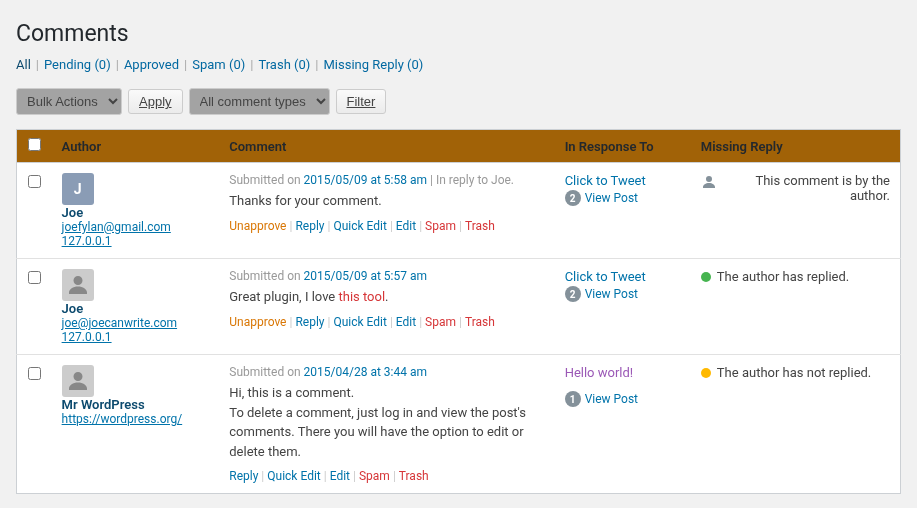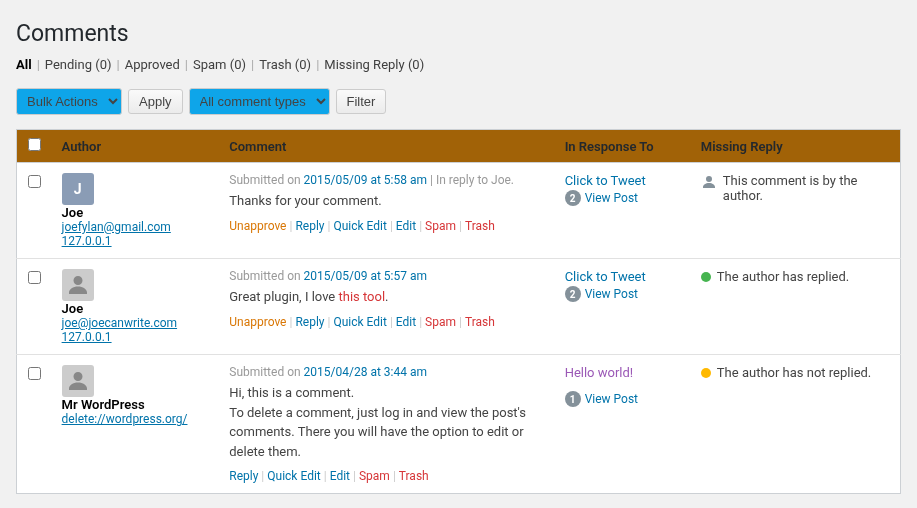--- a/index.html
+++ b/index.html
@@ -18,56 +18,57 @@
       margin-bottom: 10px;
     }
     .subsubsub {
       display: flex;
       gap: 0;
       align-items: center;
       margin-bottom: 10px;
       font-size: 13px;
     }
     .subsubsub a {
-      color: #404040;
+      color: #0369a1;
       text-decoration: none;
     }
     .subsubsub a.current {
-      color: #000000;
-      font-weight: 700;
+      color: #0c4a6e;
+      font-weight: 400;
     }
     .subsubsub span.sep {
       color: #aaa;
       margin: 0 5px;
     }
     .tablenav {
       display: flex;
       align-items: center;
       gap: 6px;
       margin-bottom: 8px;
       background: #f1f1f1;
       padding: 6px 0;
     }
     .tablenav select {
       font-size: 13px;
       padding: 4px 6px;
       border: 1px solid #ccc;
-      background: #0ea5e9;
+      background: #a3a3a3;
       border-radius: 3px;
       color: #444;
       cursor: pointer;
     }
     .tablenav button {
       font-size: 13px;
       padding: 4px 10px;
       border: 1px solid #ccc;
       background: linear-gradient(to bottom, #fafafa, #ebebeb);
       border-radius: 3px;
       color: #444;
       cursor: pointer;
+      text-decoration: underline;
     }
     table.wp-list-table {
       width: 100%;
       border-collapse: collapse;
       background: #fff;
       border: 1px solid #ccd0d4;
     }
     table.wp-list-table thead th {
       background: #a16207;
       border-bottom: 1px solid #ccd0d4;
@@ -108,21 +109,21 @@
     }
     .missing-reply-col {
       width: 200px;
     }
     .author-info {
       display: flex;
       flex-direction: column;
     }
     .author-info .author-name {
       font-weight: 600;
-      color: #000000;
+      color: #0c4a6e;
       font-size: 13px;
     }
     .author-info .author-email {
       color: #0073aa;
       font-size: 12px;
     }
     .author-info .author-ip {
       color: #0073aa;
       font-size: 12px;
     }
@@ -196,20 +197,21 @@
       text-decoration: none;
       font-size: 13px;
       display: block;
       margin-bottom: 11px;
     }
     .missing-reply-cell {
       display: flex;
       align-items: flex-start;
       gap: 6px;
       font-size: 13px;
+      text-align: right;
     }
     .status-icon-author {
       font-size: 16px;
       color: #84919a;
       margin-top: 1px;
     }
     .status-icon-green {
       width: 10px;
       height: 10px;
       background: #46b450;
@@ -411,21 +413,21 @@
         <input type="checkbox" style="">
       </td>
       <td class="author-col">
         <div class="author-info">
           <div class="avatar-placeholder">
             <svg xmlns="http://www.w3.org/2000/svg" viewBox="0 0 16 16">
                 <path d="M8 8a3 3 0 1 0 0-6 3 3 0 0 0 0 6zm0 1c-3.3 0-6 1.8-6 4v1h12v-1c0-2.2-2.7-4-6-4z"></path>
               </svg>
           </div>
           <span class="author-name">Mr WordPress</span>
-          <a href="#" class="author-email">delete://wordpress.org/</a>
+          <a href="#" class="author-email">https://wordpress.org/</a>
         </div>
       </td>
       <td class="comment-col">
         <div class="comment-meta">
           Submitted on <a href="#">2015/04/28 at 3:44 am</a>
         </div>
         <div class="comment-body">
           Hi, this is a comment.<br>
           To delete a comment, just log in and view the post's comments. There you will have the option to edit or delete them.
         </div>

